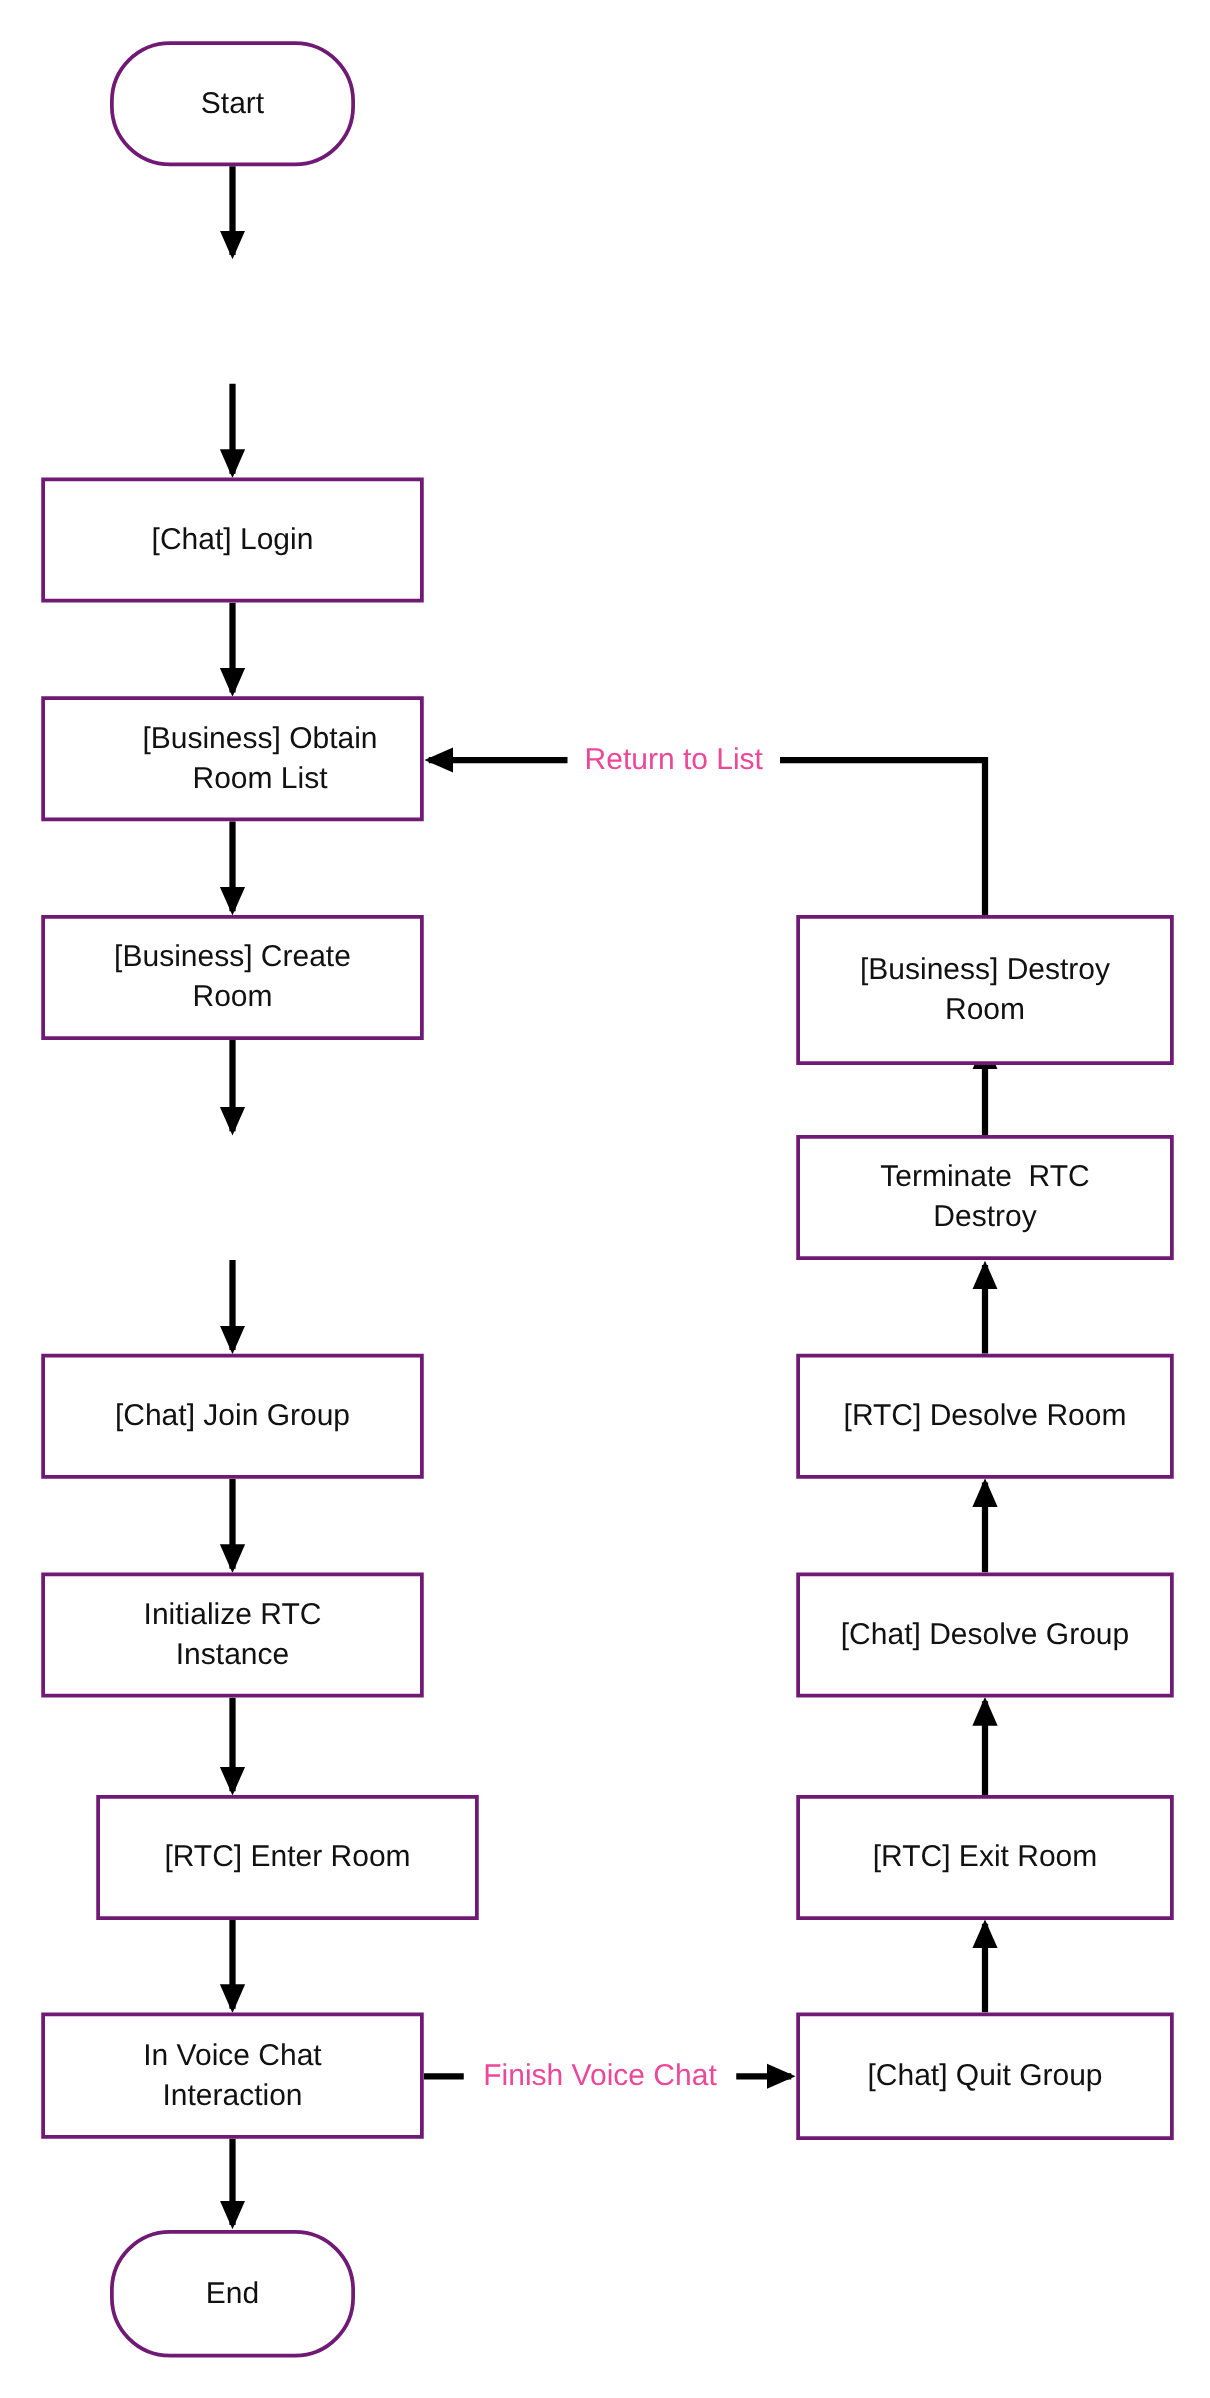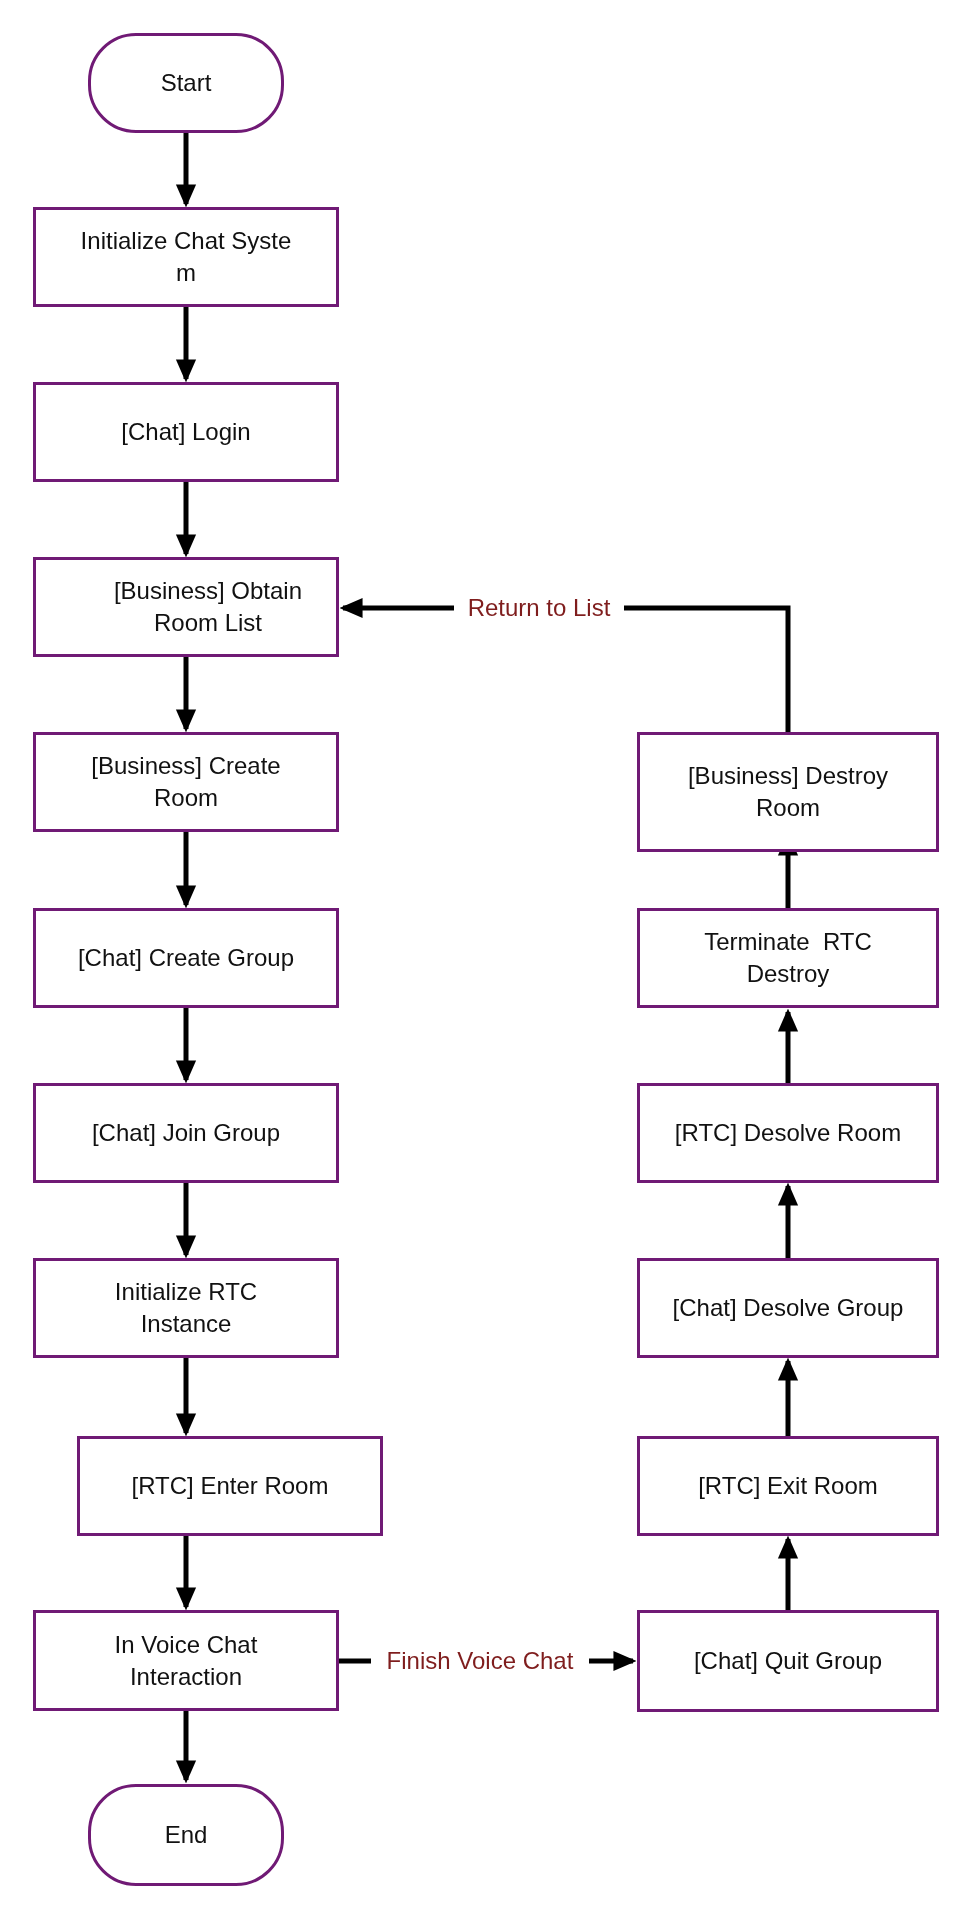--- a/index.html
+++ b/index.html
@@ -38,21 +38,21 @@
     white-space: pre-wrap;
   }
   .stadium {
     border-radius: 48px;
   }
   .edge-label {
     position: absolute;
     background: #ffffff;
     font-size: 24px;
     line-height: 30px;
-    color: #7f1d1d;
+    color: #ec4899;
     text-align: center;
     white-space: nowrap;
   }
 </style>
 </head>
 <body>
 
 <div class="canvas">
 
   <svg class="edges-layer" width="968" height="1918" viewBox="0 0 968 1918" fill="none" stroke="#000000" stroke-width="5">
@@ -81,42 +81,35 @@
     <path d="M788 1083 V1012" marker-end="url(#arrow)"></path>
     <path d="M788 908 V836" marker-end="url(#arrow)"></path>
 
     <path d="M788 732 V608 H343" marker-end="url(#arrow)"></path>
   </svg>
 
   <div class="node stadium" style="left:88px; top:33px; width:196px; height:100px;">
     <span>Start</span>
   </div>
 
-  <div class="node" style="left:33px; top:207px; width:306px; height:100px;">
-    <span>Initialize Chat Syste
-m</span>
-  </div>
 
   <div class="node" style="left:33px; top:382px; width:306px; height:100px;">
     <span>[Chat] Login</span>
   </div>
 
   <div class="node" style="left:33px; top:557px; width:306px; height:100px;padding-left:44px;">
     <span>[Business] Obtain
 Room List</span>
   </div>
 
   <div class="node" style="left:33px; top:732px; width:306px; height:100px;">
     <span>[Business] Create
 Room</span>
   </div>
 
-  <div class="node" style="left:33px; top:908px; width:306px; height:100px;">
-    <span>[Chat] Create Group</span>
-  </div>
 
   <div class="node" style="left:33px; top:1083px; width:306px; height:100px;">
     <span>[Chat] Join Group</span>
   </div>
 
   <div class="node" style="left:33px; top:1258px; width:306px; height:100px;">
     <span>Initialize RTC
 Instance</span>
   </div>
 

